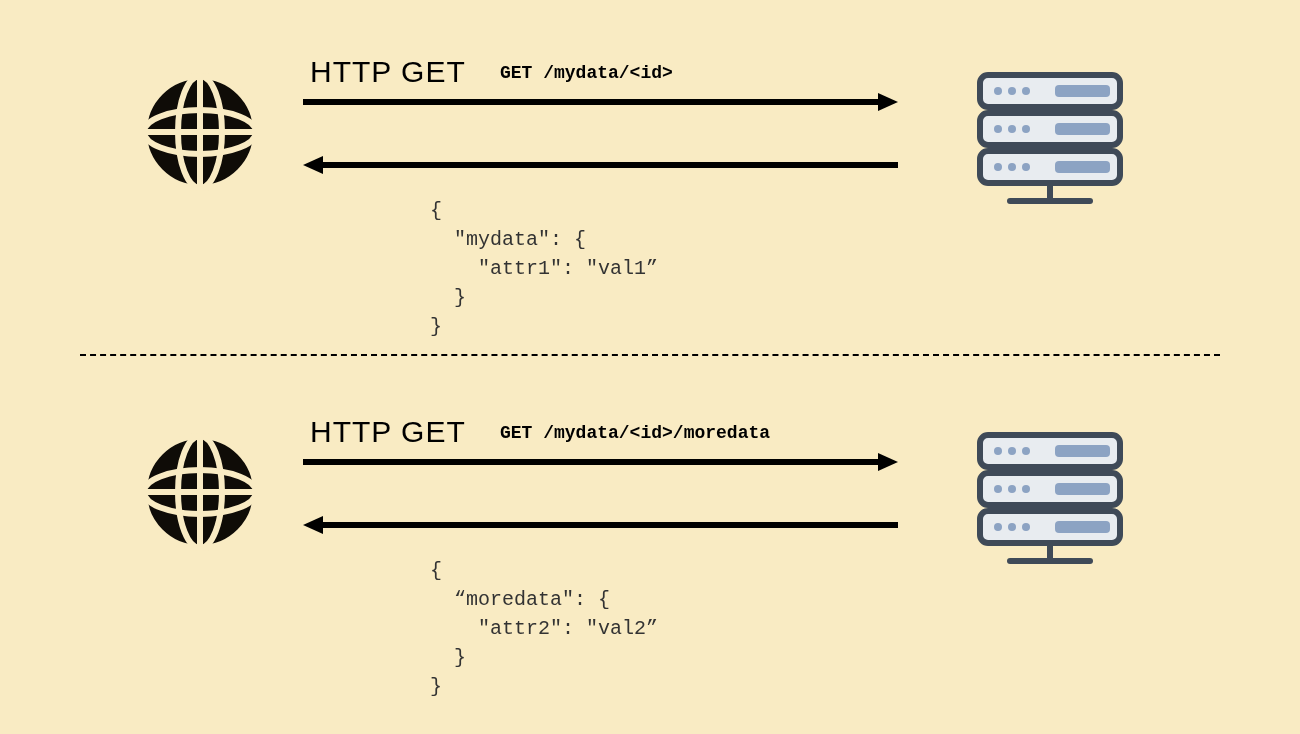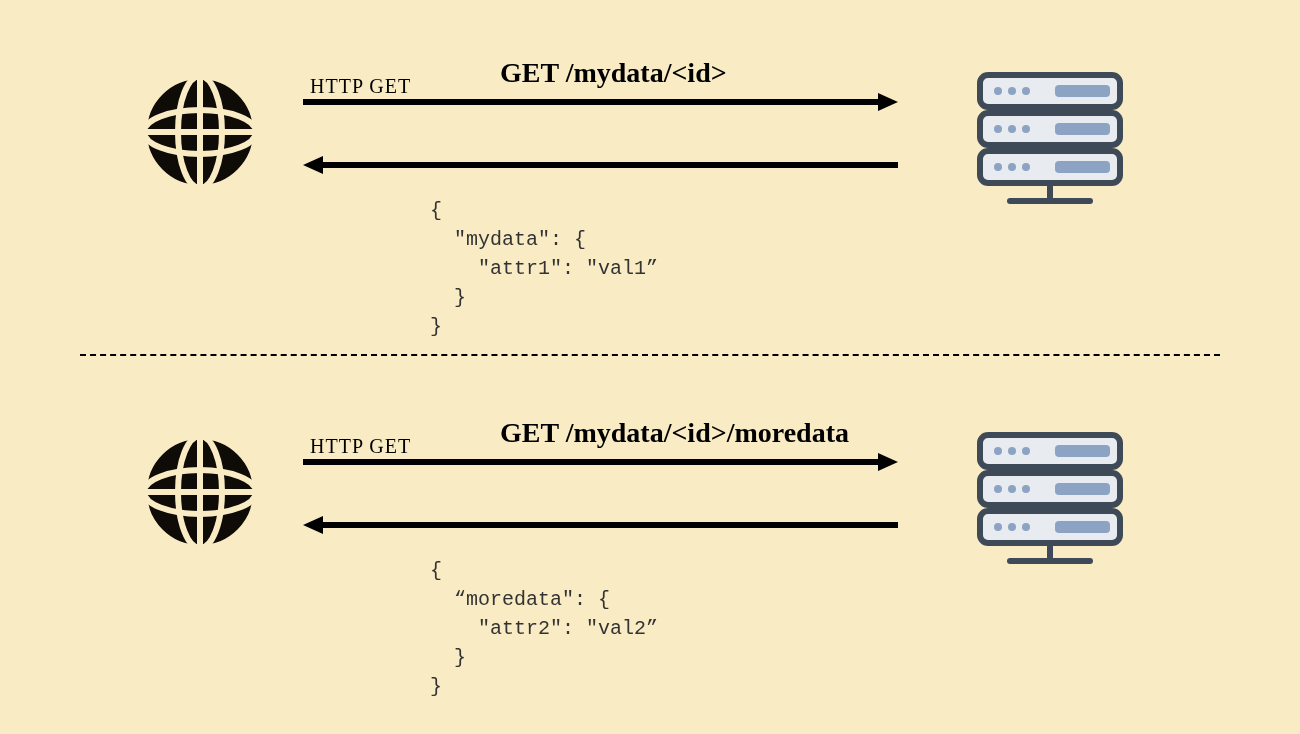--- a/index.html
+++ b/index.html
@@ -17,22 +17,22 @@
   right:80px;
   top:354px;
   border-top:2px dashed #000;
 }
 .panel{position:absolute;left:0;right:0}
 .top{top:55px}
 .bot{top:415px}
 .globe{position:absolute;left:140px;top:17px}
 .server{position:absolute;left:970px;top:14px}
 .arrows{position:absolute;left:303px;top:30px;width:595px}
-.label-http{position:absolute;left:310px;top:20px;font-size:20px;letter-spacing:1px;font-family:Liberation Serif, serif}
-.label-req{position:absolute;left:500px;top:2px;font-size:28px;font-family:Liberation Serif, serif;font-weight:bold}
+.label-http{position:absolute;left:310px;top:0;font-size:30px;letter-spacing:1px;font-family:Liberation Sans, sans-serif}
+.label-req{position:absolute;left:500px;top:8px;font-size:18px;font-family:Liberation Mono, monospace;font-weight:bold}
 .resp{position:absolute;left:430px;top:141px;font-family:'Courier New',monospace;font-size:20px;line-height:1.45;white-space:pre;color:#333}
 svg{display:block}
 </style>
 </head>
 <body>
 
 <div class="panel top">
   <div class="globe">
     <svg width="120" height="120" viewBox="0 0 120 120">
       <circle cx="60" cy="60" r="56" fill="#0f0c07"></circle>

